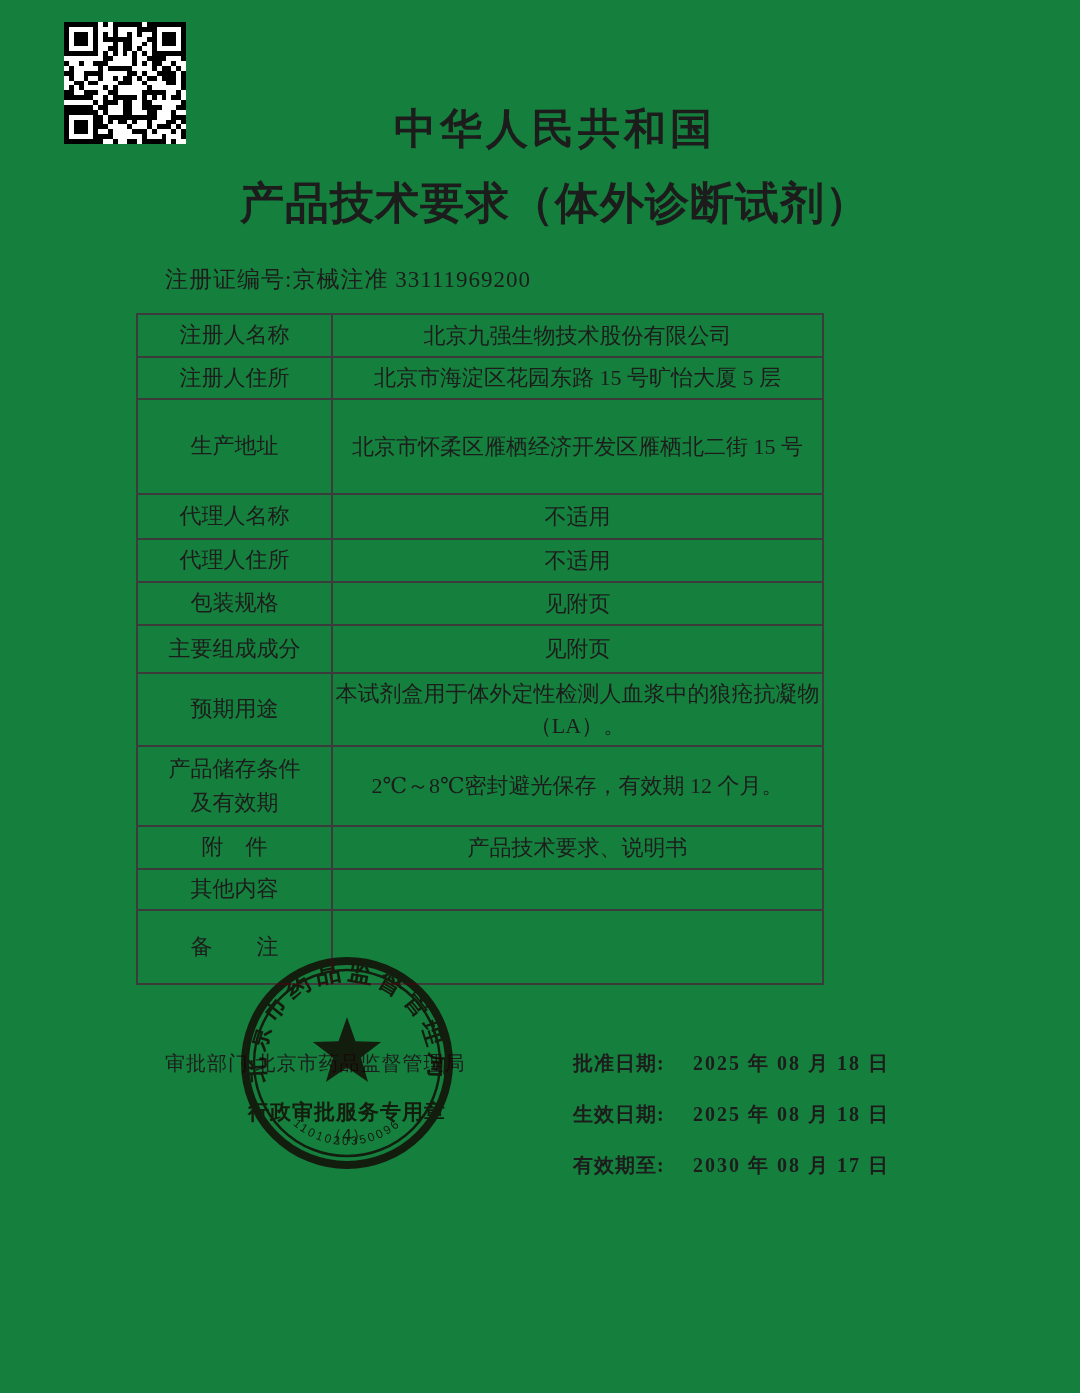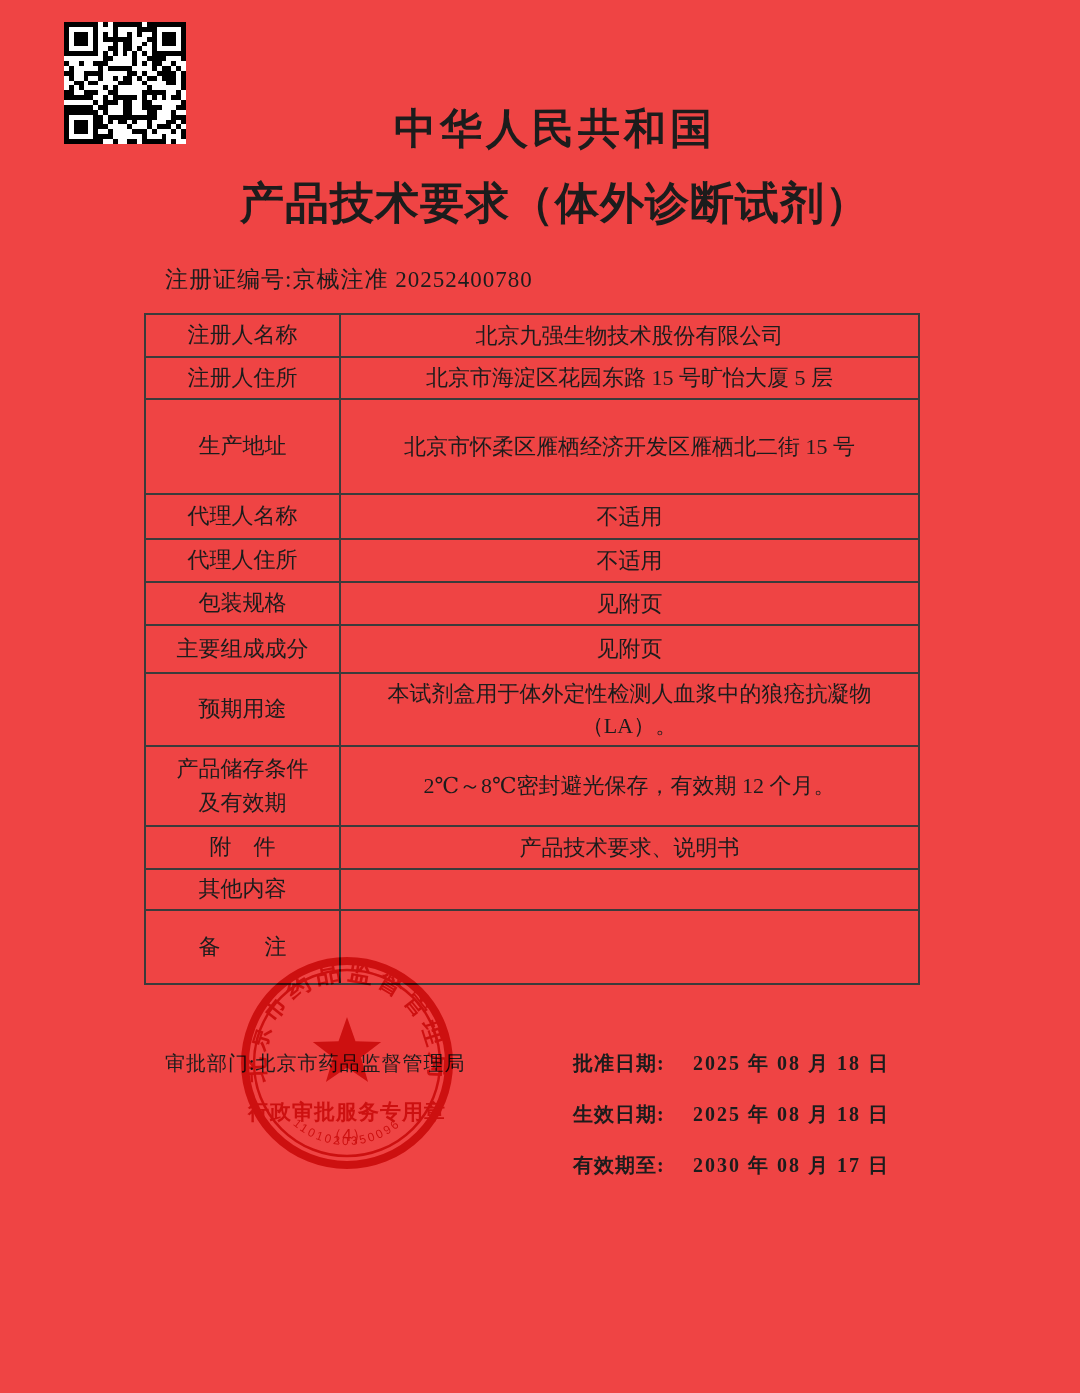--- a/index.html
+++ b/index.html
@@ -1,32 +1,32 @@
 <!DOCTYPE html>
 <html><head>
 <meta charset="utf-8">
 <style>
   html,body{margin:0;padding:0;background:#e8e8e8;}
   .page{
-    position:relative;width:1080px;height:1393px;background:#ef4444;
+    position:relative;width:1080px;height:1393px;background:#15803d;
     font-family:"Liberation Serif","DejaVu Serif",serif;color:#1c1c1c;
     overflow:hidden;margin:0 auto;
   }
   
   .qr{position:absolute;left:64px;top:22px;width:122px;height:122px;}
   .qr svg{width:100%;height:100%;shape-rendering:crispEdges;}
   
   .title-wrap{position:absolute;left:0;right:0;top:108px;text-align:center;padding-left:30px;}
   .title-line1{font-size:42px;font-weight:bold;letter-spacing:4px;line-height:1;}
   .title-line2{font-size:44px;font-weight:bold;letter-spacing:1px;line-height:1;margin-top:32px;}
   
   .regno{position:absolute;left:165px;top:264px;font-size:23px;letter-spacing:1px;}
   
   table.cert{
-    position:absolute;left:144px;top:313px;width:776px;
+    position:absolute;left:136px;top:313px;width:688px;
     border-collapse:collapse;table-layout:fixed;font-size:22px;
   }
   table.cert td{border:2px solid #3b3b3b;padding:0;vertical-align:middle;}
   td.lbl{width:193px;text-align:center;white-space:pre-line;line-height:1.55;}
   td.val{text-align:center;padding:4px 10px 4px 13px;white-space:pre-line;line-height:1.45;}
   
   .dept{position:absolute;left:165px;top:1050px;font-size:20px;letter-spacing:1px;}
   .dates{position:absolute;left:573px;top:1050px;font-size:20px;font-weight:bold;}
   .date-row{display:flex;margin-bottom:24px;}
   .date-label{width:120px;letter-spacing:1px;}
@@ -279,21 +279,21 @@
         <rect x="20" y="24" width="1" height="1" fill="#000"></rect>
         <rect x="22" y="24" width="1" height="1" fill="#000"></rect>
       </svg>
   </div>
 
   <div class="title-wrap">
     <div class="title-line1">中华人民共和国</div>
     <div class="title-line2">产品技术要求（体外诊断试剂）</div>
   </div>
 
-  <div class="regno">注册证编号:京械注准 20252400780</div>
+  <div class="regno">注册证编号:京械注准 33111969200</div>
 
   <table class="cert">
     <tbody>
       <tr style="height:43px">
         <td class="lbl">注册人名称</td>
         <td class="val">北京九强生物技术股份有限公司</td>
       </tr>
       <tr style="height:42px">
         <td class="lbl">注册人住所</td>
         <td class="val">北京市海淀区花园东路 15 号旷怡大厦 5 层</td>

